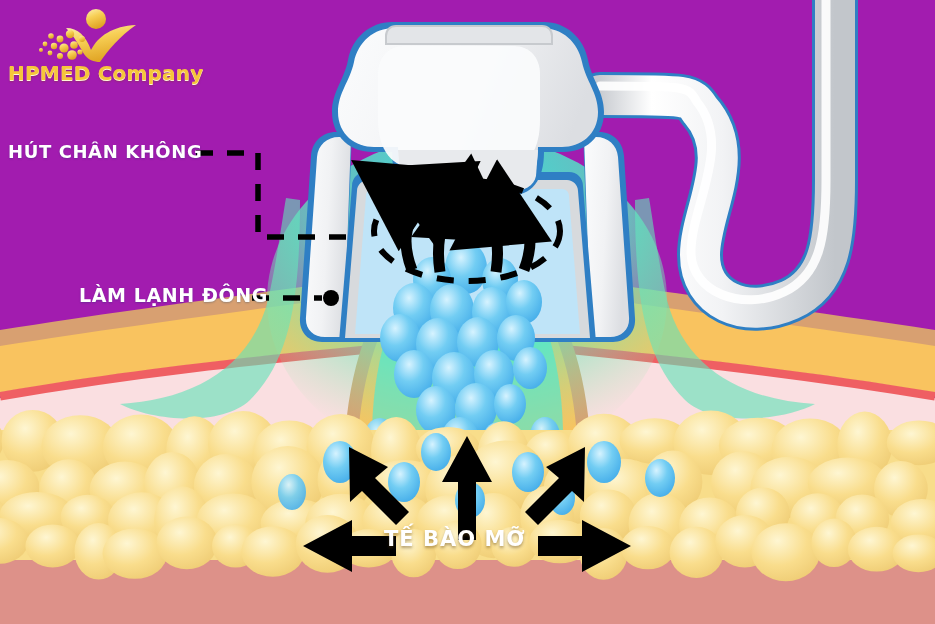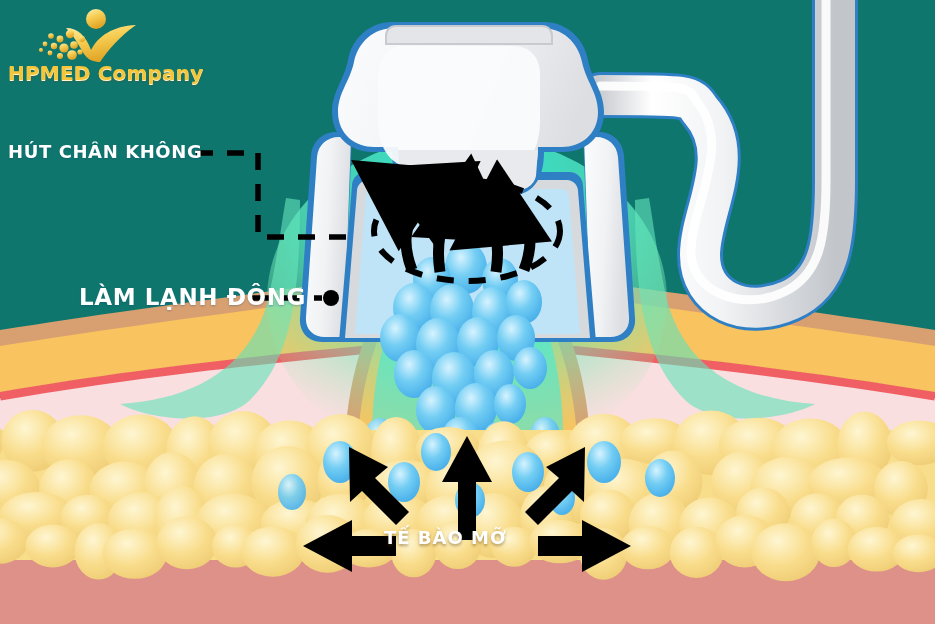--- a/index.html
+++ b/index.html
@@ -1,43 +1,43 @@
 <!DOCTYPE html>
 <html><head>
 <meta charset="utf-8">
 <style>
   html,body{margin:0;padding:0;}
   body{
     width:935px;height:624px;overflow:hidden;
     font-family:"Liberation Sans", sans-serif;
     background:#3fa4f0;
   }
-  #stage{position:relative;width:935px;height:624px;overflow:hidden;background:#0f766e;}
+  #stage{position:relative;width:935px;height:624px;overflow:hidden;background:#a21caf;}
   #stage svg.layer{position:absolute;left:0;top:0;width:935px;height:624px;}
 
   .logo-wrap{position:absolute;left:8px;top:6px;width:190px;height:82px;}
   .logo-text{
     position:absolute;left:0;top:55px;width:190px;
     font-family:"DejaVu Sans", sans-serif;
     font-weight:bold;font-size:20px;letter-spacing:.2px;
     color:#f6c63a;text-align:left;
     text-shadow:0 1px 0 #fff7d8, 0 2px 2px rgba(120,70,0,.35);
     white-space:nowrap;
   }
   .lbl{
     position:absolute;
     font-family:"DejaVu Sans", sans-serif;
     font-weight:bold;color:#ffffff;
     letter-spacing:.6px;white-space:nowrap;
     text-shadow:0 1px 2px rgba(10,60,110,.30);
   }
   #lbl-vacuum{left:8px;top:141px;font-size:18px;}
-  #lbl-freeze{left:79px;top:284px;font-size:23px;}
+  #lbl-freeze{left:79px;top:284px;font-size:19px;}
   #lbl-fat{
-    left:384px;top:527px;font-size:18px;letter-spacing:1px;
+    left:384px;top:527px;font-size:21px;letter-spacing:1px;
     text-shadow:0 2px 3px rgba(90,60,10,.45);
   }
 </style>
 </head>
 <body>
 
 <div id="stage">
 
   <svg class="layer" viewBox="0 0 935 624">
     <defs>

